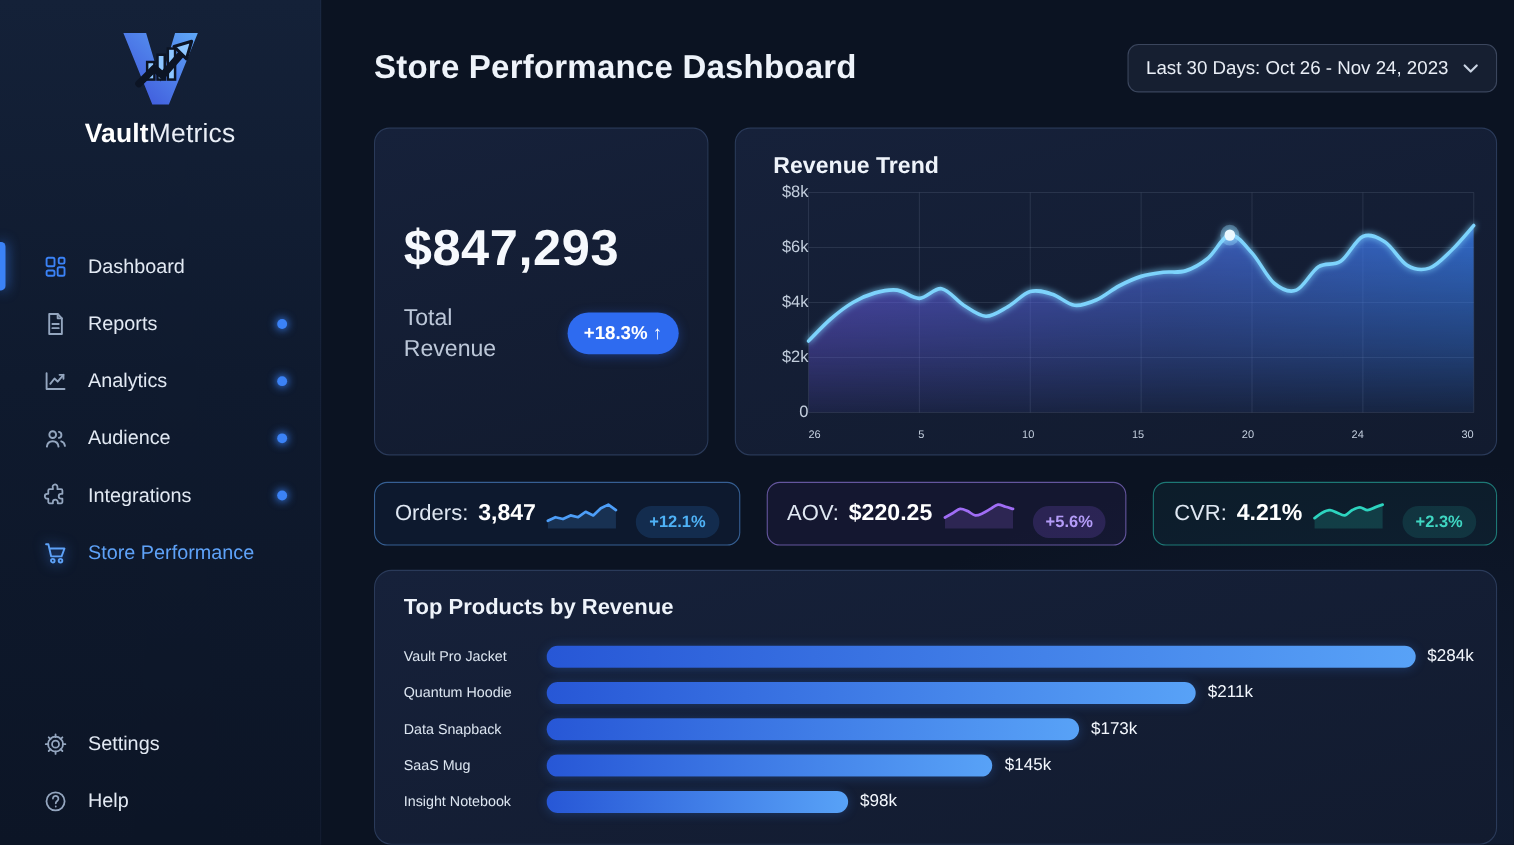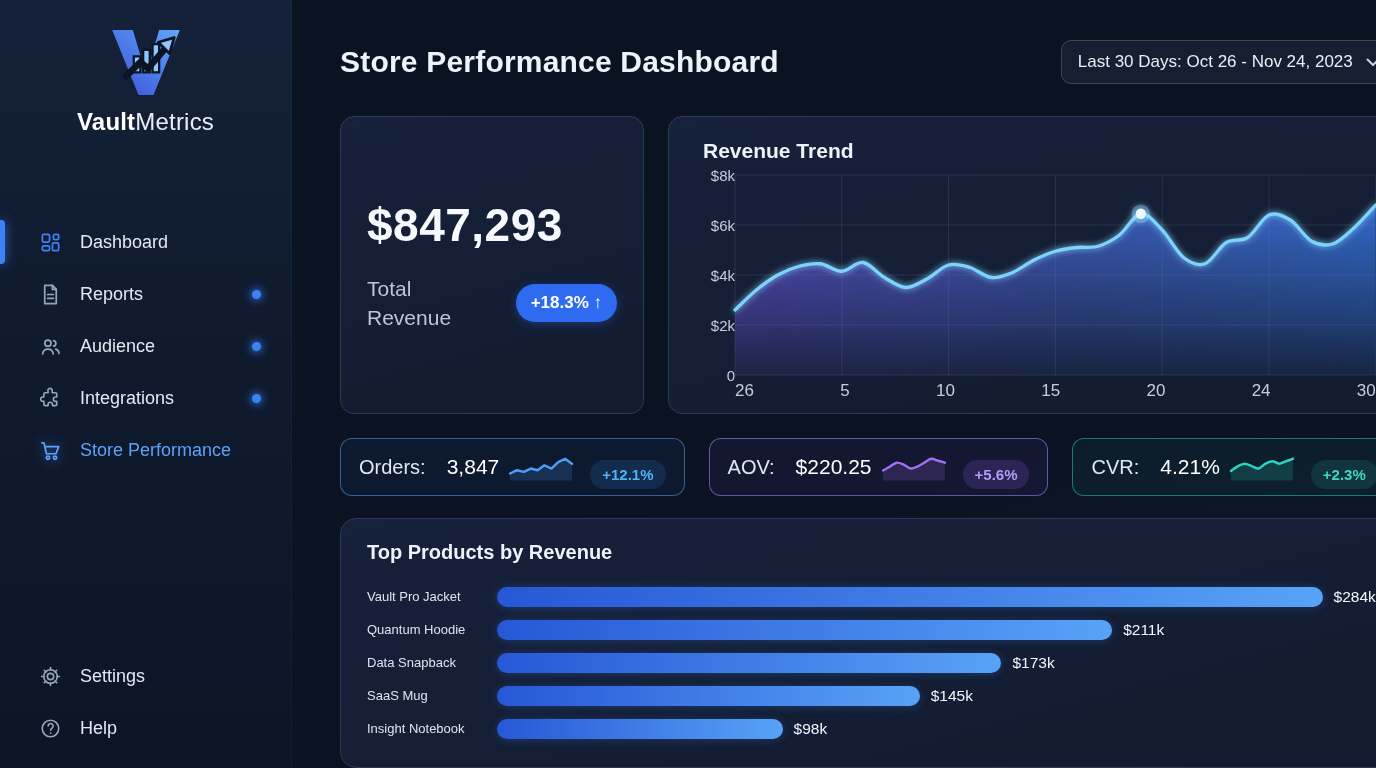--- a/index.html
+++ b/index.html
@@ -70,26 +70,26 @@
     padding:9px 15px;border-radius:20px;white-space:nowrap;
     box-shadow:0 2px 10px rgba(46,107,240,.35);
   }
   .trend-card{flex:1;padding:20px 20px 12px;display:flex;flex-direction:column;}
   .trend-title{font-size:21px;font-weight:700;margin:2px 0 12px 14px;}
   .chart-wrap{flex:1;display:grid;grid-template-columns:46px 1fr;grid-template-rows:1fr 26px;}
   .y-axis{position:relative;}
   .y-axis span{position:absolute;right:0;transform:translateY(-50%);font-size:15px;color:#c3cedd;}
   .plot{position:relative;}
   .plot svg{position:absolute;inset:0;width:100%;height:100%;overflow:visible;}
-  .x-axis{grid-column:2;display:flex;justify-content:space-between;align-items:flex-end;font-size:17px;color:#c3cedd;padding-top:9px;}
+  .x-axis{grid-column:2;display:flex;justify-content:space-between;align-items:flex-end;font-size:10px;color:#c3cedd;padding-top:9px;}
   
   .kpi-row{display:flex;gap:24px;margin-top:24px;}
   .kpi{flex:1;height:58px;border-radius:12px;display:flex;align-items:center;padding:0 18px;gap:9px;}
   .kpi-label{font-size:20px;color:#dfe7f2;}
-  .kpi-value{font-size:21px;font-weight:400;color:#fff;margin-left:12px;}
+  .kpi-value{font-size:21px;font-weight:700;color:#fff;}
   .kpi .spark{width:66px;height:28px;margin-left:auto;overflow:visible;}
   .kpi-badge{font-size:15px;font-weight:700;padding:6px 12px;border-radius:15px;margin-left:7px;white-space:nowrap;margin-top:14px;}
   .kpi.blue{border:1px solid rgba(96,165,250,.5);background:rgba(59,130,246,.06);}
   .kpi.blue .kpi-badge{background:rgba(56,150,250,.16);color:#4fb2f6;}
   .kpi.purple{border:1px solid rgba(167,139,250,.55);background:rgba(139,92,246,.07);}
   .kpi.purple .kpi-badge{background:rgba(150,100,250,.18);color:#b49cf8;}
   .kpi.teal{border:1px solid rgba(45,212,191,.5);background:rgba(45,212,191,.05);}
   .kpi.teal .kpi-badge{background:rgba(45,212,191,.13);color:#3fd6c2;}
   
   .products-card{margin-top:22px;border-radius:16px;padding:22px 20px;flex:1;}
@@ -142,20 +142,31 @@
     <div class="nav-item">
       <span class="ico">
         <svg viewBox="0 0 24 24" fill="none" stroke="currentColor" stroke-width="1.8" stroke-linecap="round" stroke-linejoin="round">
           <path d="M6 2.5h8l4 4.2V21.5H6z"></path>
             <path d="M14 2.5v4.2h4"></path>
             <line x1="9" y1="12" x2="15" y2="12"></line>
             <line x1="9" y1="16" x2="15" y2="16"></line>
         </svg>
       </span>
       <span>Reports</span>
+      <span class="notif-dot"></span>
+    </div>
+    <div class="nav-item">
+      <span class="ico">
+        <svg viewBox="0 0 24 24" fill="none" stroke="currentColor" stroke-width="1.8" stroke-linecap="round" stroke-linejoin="round">
+          <path d="M3.5 4.5v15h17"></path>
+            <path d="M7 14.5l4-5 3 3 5.5-6.5"></path>
+            <path d="M15.8 6H19.5v3.7"></path>
+        </svg>
+      </span>
+      <span>Analytics</span>
       <span class="notif-dot"></span>
     </div>
     <div class="nav-item">
       <span class="ico">
         <svg viewBox="0 0 24 24" fill="none" stroke="currentColor" stroke-width="1.8" stroke-linecap="round" stroke-linejoin="round">
           <circle cx="9.3" cy="8.5" r="3.2"></circle>
             <path d="M3.8 19.8c.4-3.3 2.7-5.1 5.5-5.1s5.1 1.8 5.5 5.1"></path>
           <path d="M15.2 5.9a2.9 2.9 0 0 1 0 5.7"></path>
             <path d="M17.4 14.8c2 .5 3.2 2.1 3.5 4.4"></path>
         </svg>

